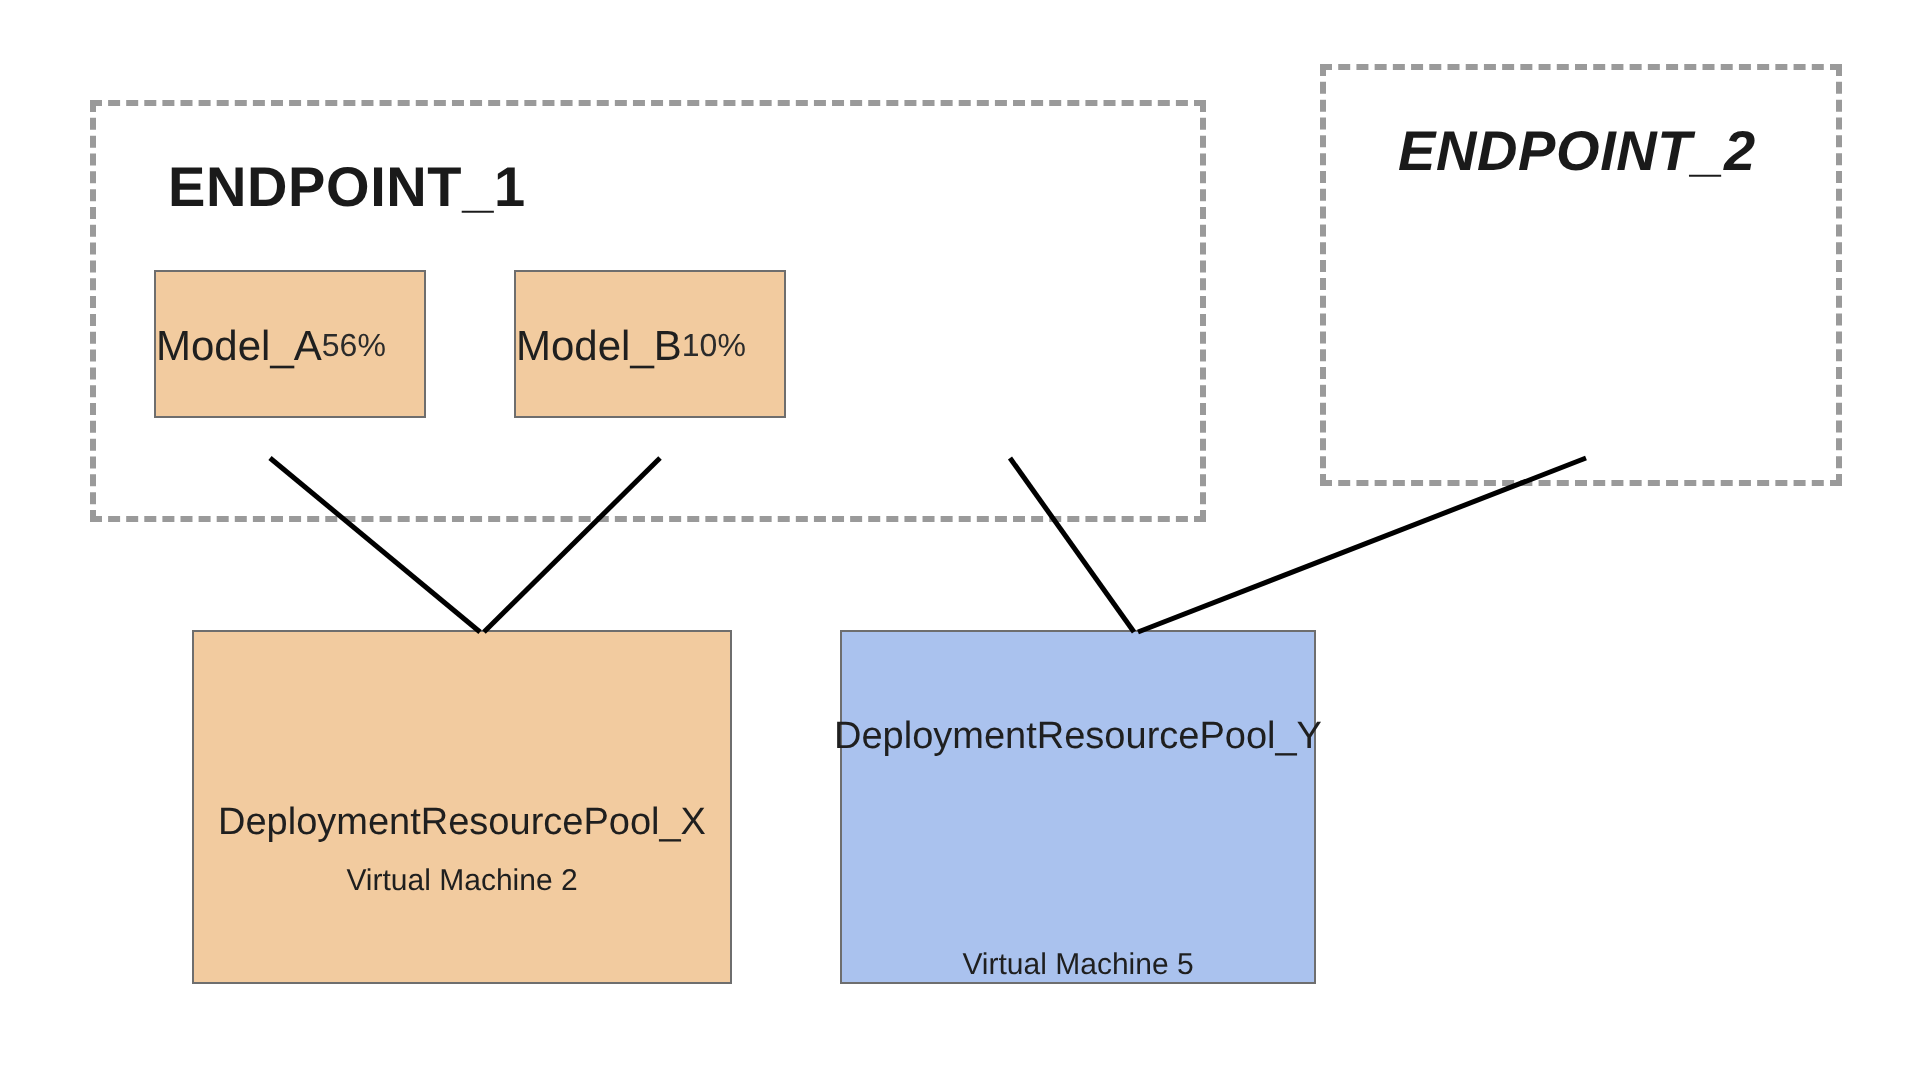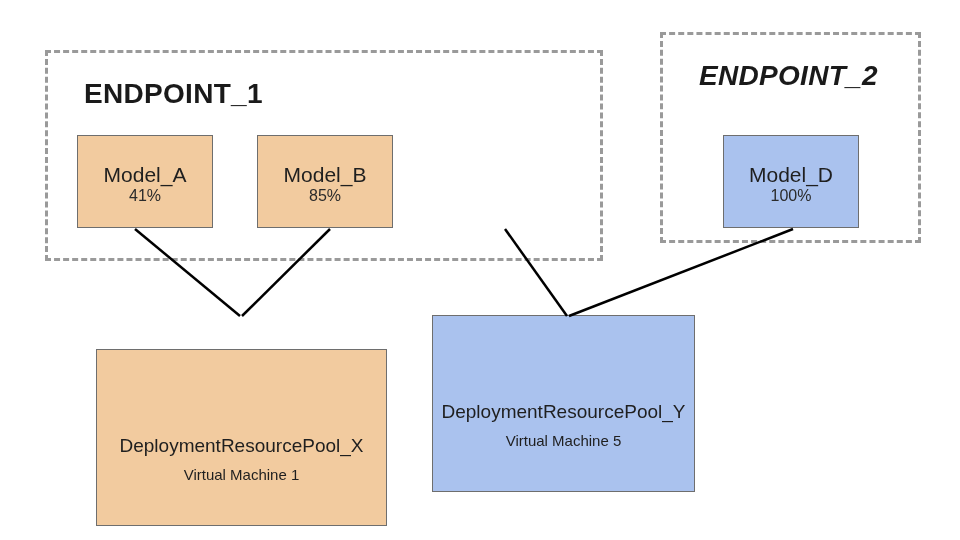--- a/index.html
+++ b/index.html
@@ -39,27 +39,27 @@
     font-size: 28px;
     font-weight: 700;
     color: #1a1a1a;
     letter-spacing: 0.3px;
     white-space: nowrap;
   }
   .model {
     position: absolute;
     top: 135px;
     width: 136px;
-    height: 93px;
+    height: 74px;
     border: 1.5px solid var(--box-border, #6e6e6e);
     box-sizing: border-box;
     display: flex;
-    flex-direction: column;
+    flex-direction: row;
     align-items: center;
-    justify-content: center;
+    justify-content: flex-start;
     padding: 13px 0 9px 0;
     z-index: 2;
   }
   .orange { background: var(--orange-fill, #F2CB9F); }
   .blue   { background: var(--blue-fill, #AAC2EE); }
   .m-a { left: 77px; }
   .m-b { left: 257px; }
   .m-c { left: 437px; }
   .m-d { left: 723px; }
   .model-name {
@@ -78,22 +78,22 @@
     height: 177px;
     border: 1.5px solid var(--box-border, #6e6e6e);
     box-sizing: border-box;
     display: flex;
     flex-direction: column;
     align-items: center;
     justify-content: center;
     padding-top: 42px;
     z-index: 2;
   }
-  .p-x { left: 96px; width: 291px; margin-top: 34px; }
-  .p-y { left: 432px; width: 263px; }
+  .p-x { left: 96px; width: 270px; }
+  .p-y { left: 420px; width: 238px; justify-content: space-between; }
   .pool-name {
     font-size: 19px;
     color: #1f1f1f;
     margin-bottom: 9px;
     white-space: nowrap;
   }
   .pool-machine {
     font-size: 15px;
     color: #1f1f1f;
     white-space: nowrap;
@@ -114,37 +114,33 @@
   <div class="endpoint ep1">
     <div class="ep-label">ENDPOINT_1</div>
   </div>
 
   <div class="endpoint ep2">
     <div class="ep-label">ENDPOINT_2</div>
   </div>
 
   <div class="model orange m-a">
     <div class="model-name">Model_A</div>
-    <div class="model-pct">41%</div>
+    <div class="model-pct">56%</div>
   </div>
 
   <div class="model orange m-b">
     <div class="model-name">Model_B</div>
-    <div class="model-pct">85%</div>
+    <div class="model-pct">10%</div>
   </div>
 
 
-  <div class="model blue m-d">
-    <div class="model-name">Model_D</div>
-    <div class="model-pct">100%</div>
-  </div>
 
   <div class="pool orange p-x">
     <div class="pool-name">DeploymentResourcePool_X</div>
-    <div class="pool-machine">Virtual Machine 1</div>
+    <div class="pool-machine">Virtual Machine 2</div>
   </div>
 
   <div class="pool blue p-y">
     <div class="pool-name">DeploymentResourcePool_Y</div>
     <div class="pool-machine">Virtual Machine 5</div>
   </div>
 
 </div>
 
 </body></html>

